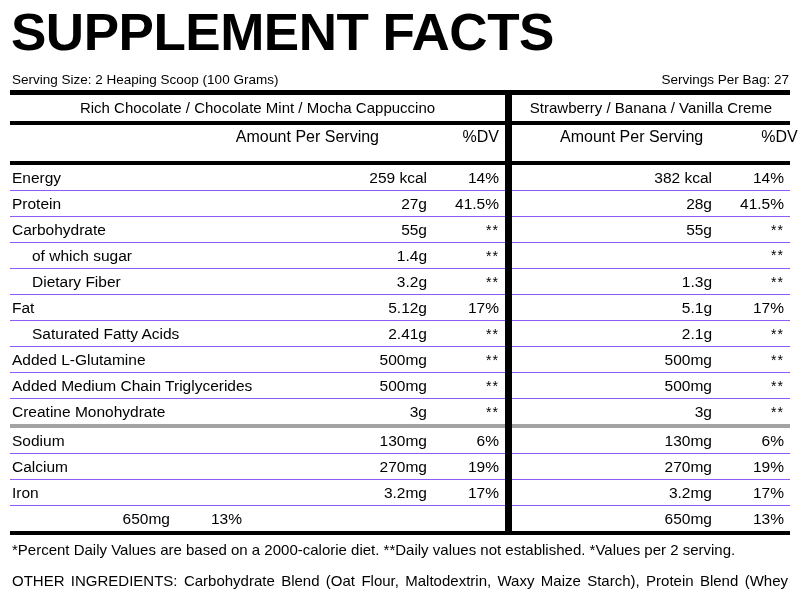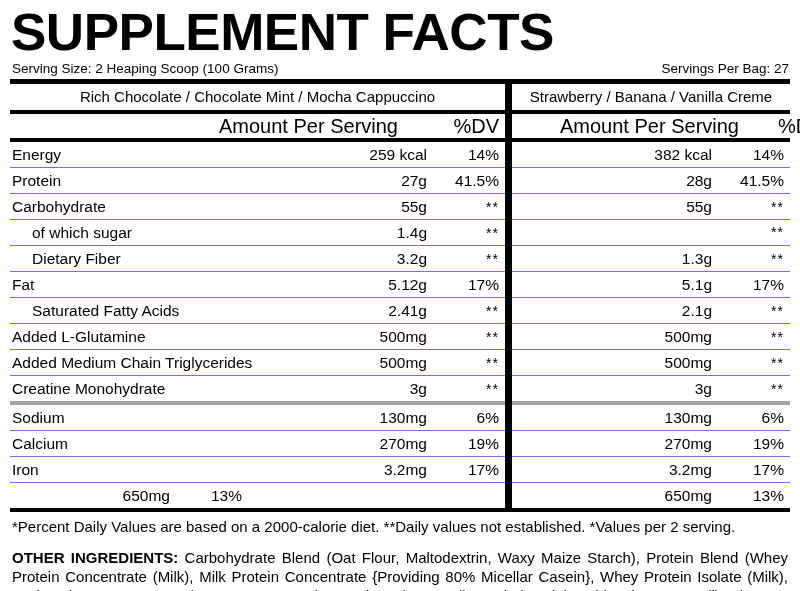--- a/index.html
+++ b/index.html
@@ -35,21 +35,21 @@
     margin: 0 0 0 1px;
   }
 
   
   .serving-row {
     display: flex;
     justify-content: space-between;
     align-items: baseline;
     font-size: 13.5px;
     line-height: 16px;
-    margin-top: 1px;
+    margin-top: 12px;
     padding: 0 1px 0 2px;
   }
 
   
   .rule-thick { height: 5px; background: #000; margin: 2px 0 0 0; }
   .rule-med   { height: 4px; background: #000; }
 
   
   .flavor-band {
     display: flex;
@@ -67,23 +67,23 @@
   .vdiv         { width: 7px; background: #000; flex: 0 0 7px; }
   .flavor-right { width: 278px; }
 
   
   .colhead-band {
     display: flex;
     align-items: stretch;
   }
   .colhead-side {
     display: flex;
-    font-size: 20px;
+    font-size: 16px;
     line-height: 24px;
-    height: 24px;
+    height: 36px;
     gap: 48px;
   }
   .ch-name  { flex: 1 1 auto; }
   .ch-amt   { text-align: right; white-space: nowrap; }
   .ch-dv    { text-align: right; white-space: nowrap; }
 
   .side-left  { width: 495px; }
   .side-right { width: 278px; }
 
   .side-left  .ch-amt { width: 160px; padding-right: 10px; }
@@ -147,21 +147,21 @@
     padding: 0 2px 0 2px;
   }
   .ingredients {
     font-size: 15px;
     line-height: 19px;
     text-align: justify;
     margin-top: 12px;
     padding: 0 2px 0 2px;
   }
   .ingredients .ing-head {
-    font-weight: bold;
+    font-weight: normal;
   }
 </style>
 </head>
 <body>
 
 <div class="label">
 
   <div class="title">SUPPLEMENT FACTS</div>
 
   <div class="serving-row">

